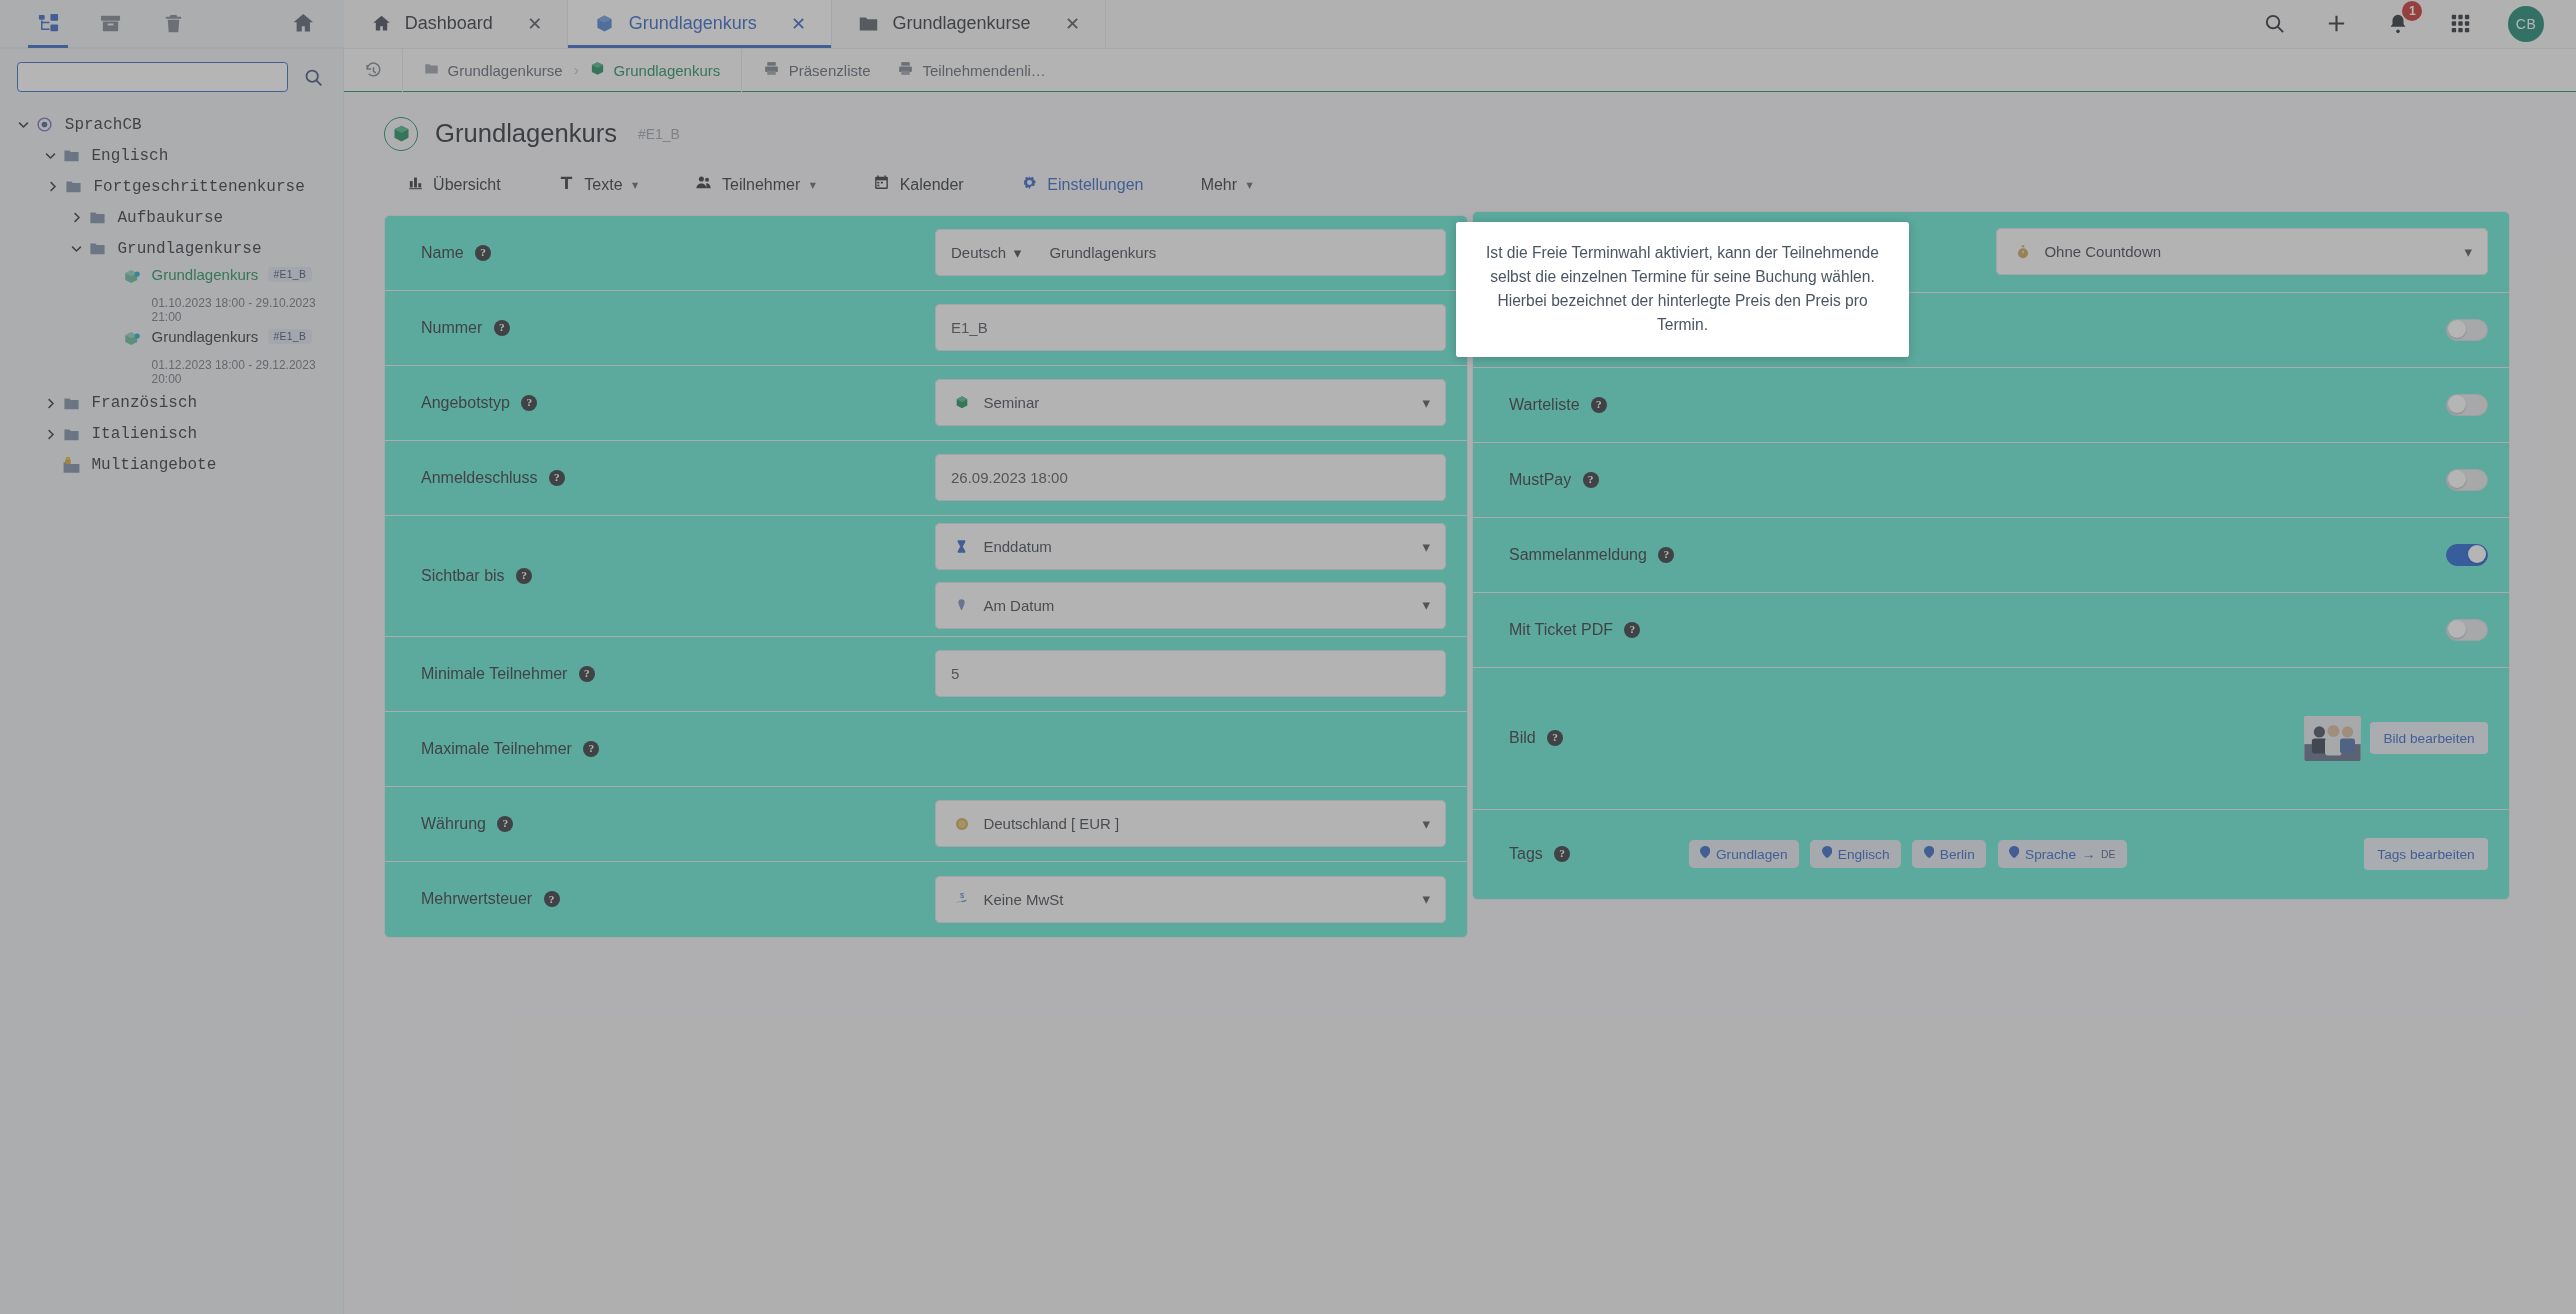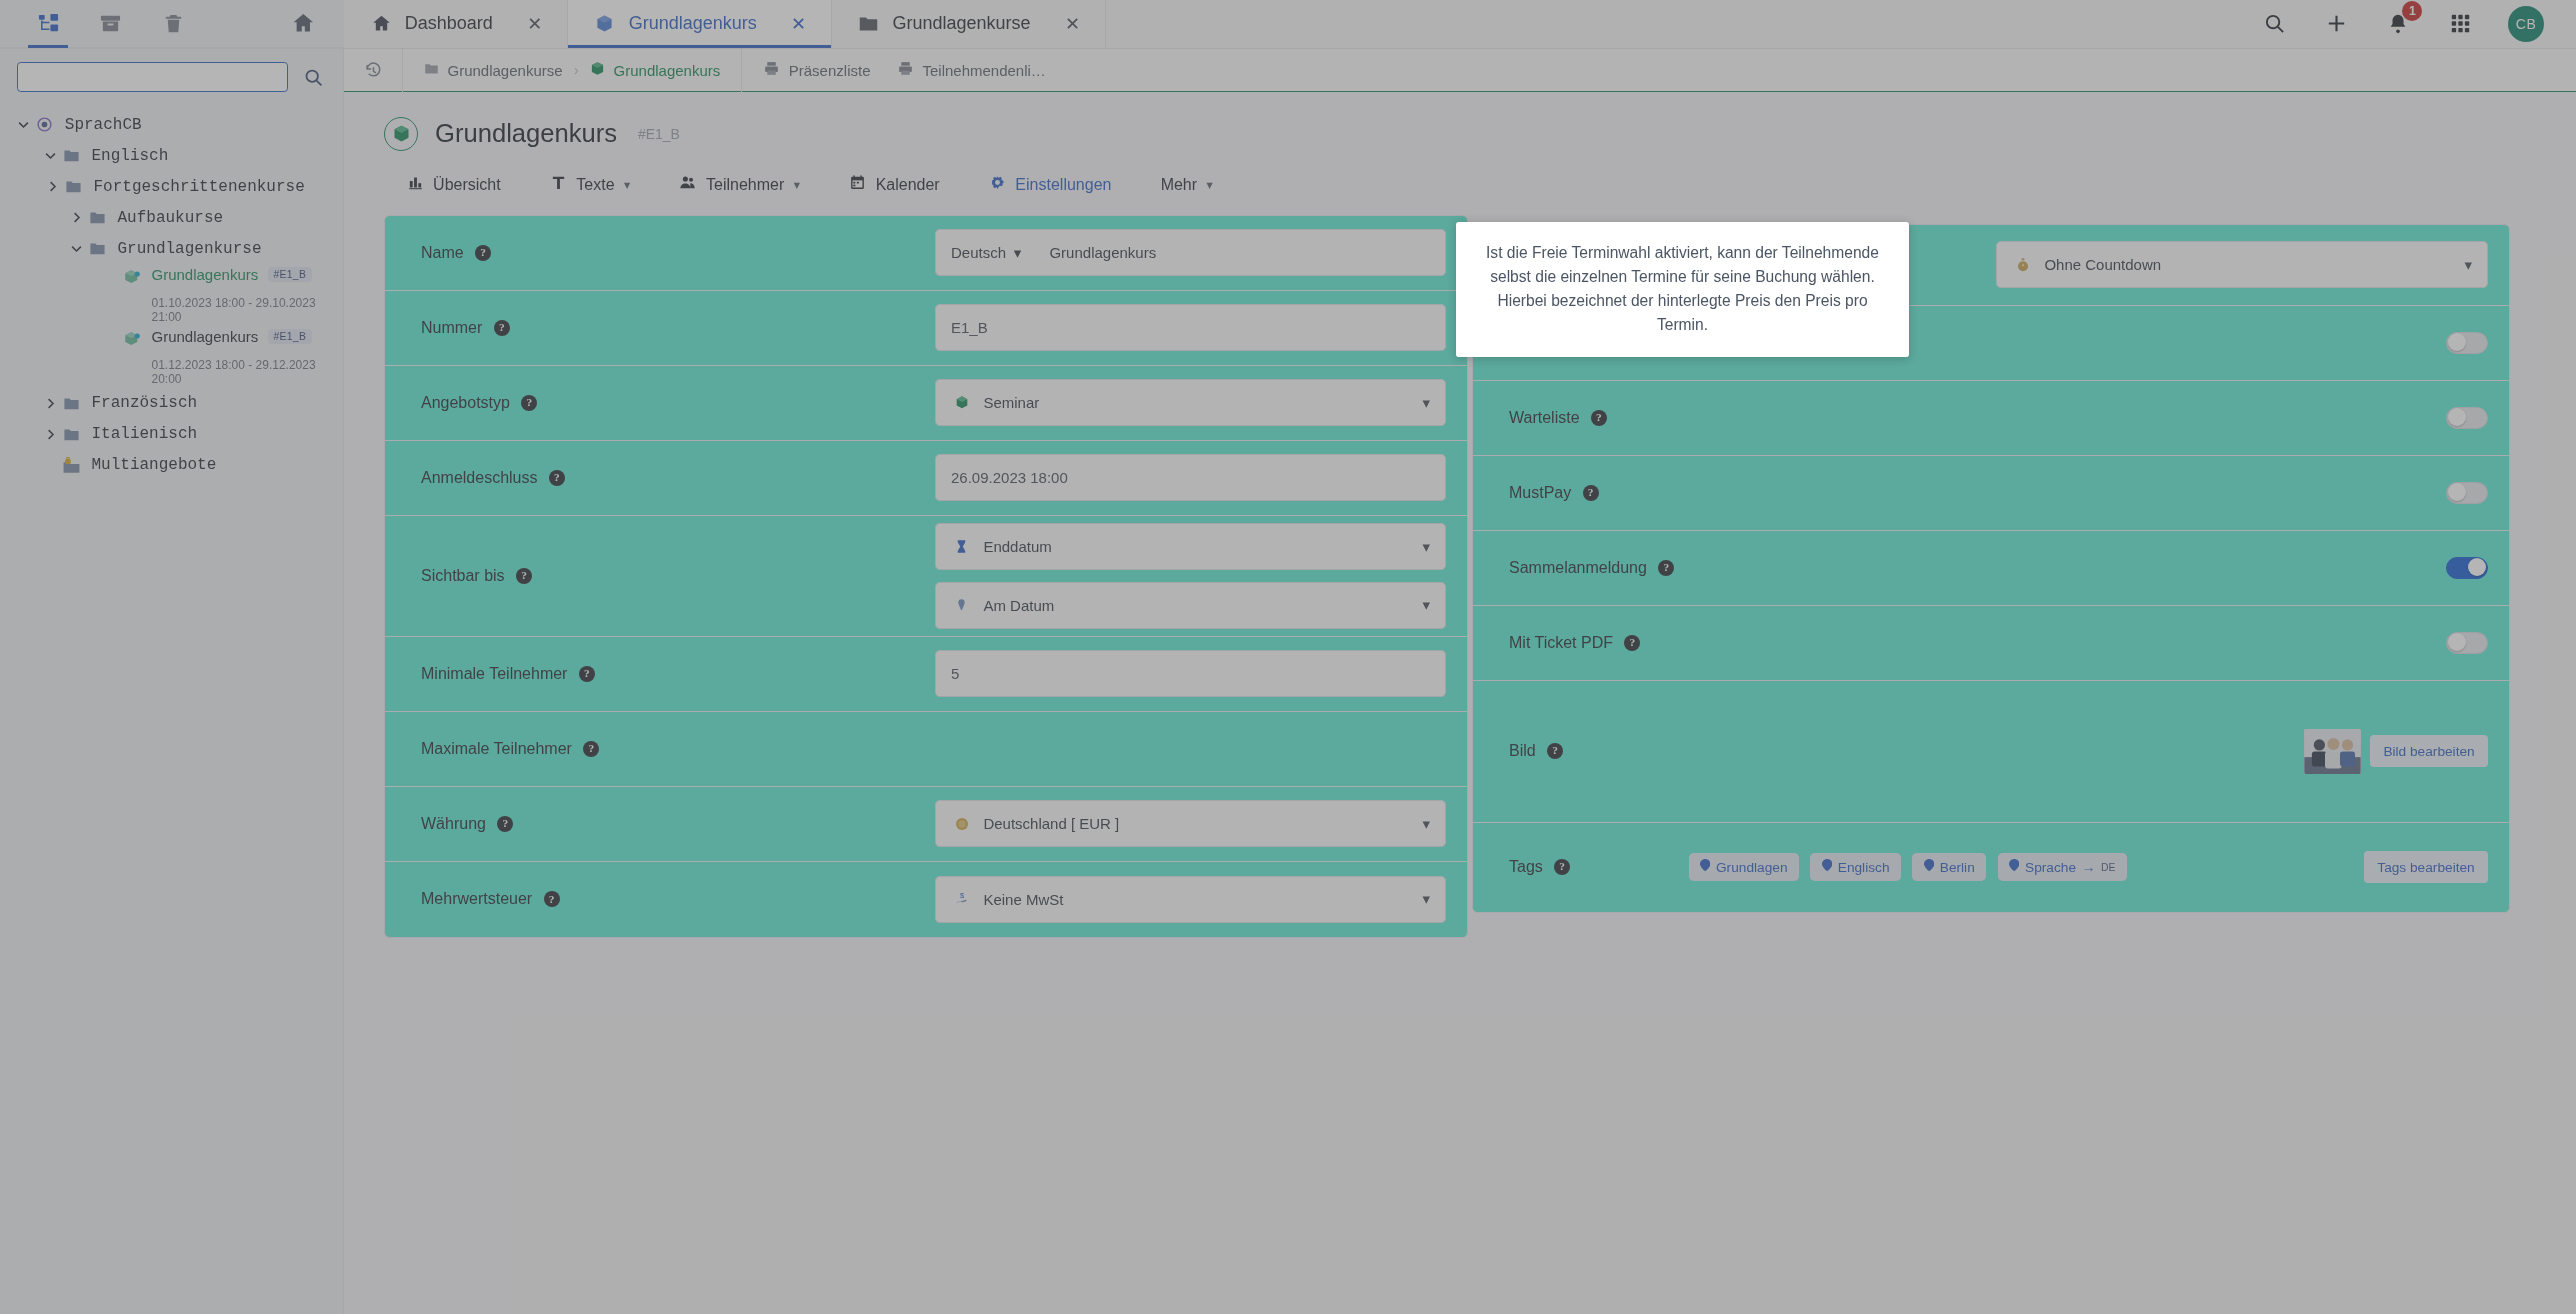--- a/index.html
+++ b/index.html
@@ -134,39 +134,39 @@
   .page-head { padding: 24.6px 0 0 40px; }
   .ph-row { display:flex; align-items:center; gap: 17px; }
   .ph-icon {
     width: 34px; height: 34px; border-radius: 50%;
     border: 1.9px solid #1b8a5a; display:flex; align-items:center; justify-content:center;
   }
   .ph-title { font-size: 25.6px; color: #24282e; }
   .ph-id { font-size: 14px; color: #9aa0a8; margin-left: 3.8px; }
 
   .navtabs {
-    display: flex; align-items: flex-start; gap: 0;
+    display: flex; align-items: flex-start; gap: 8px;
     padding: 15px 16px 0 38px; height: 53px;
   }
   .ntab {
     display:flex; align-items:center; gap: 9.5px; padding: 0 24.6px;
     font-size: 16px; color: #2b2f36; cursor:pointer; height: 38px;
   }
   .ntab.active { color: #2f62c4; }
   .ntab .chev { font-size: 12.3px; color: #5b6168; }
 
   
   .panels { display: flex; gap: 0; padding: 7.6px 0 0 0; position: relative; }
   .panel {
     background: #5eead4;
     border: 0.9px solid #e6e9ee;
     border-radius: 5.7px;
   }
   .panel-left { position: absolute; left: 40px; top: 11.4px; width: 1084px; }
-  .panel-right { position: absolute; left: 1128px; top: 20px; width: 1038px; }
+  .panel-right { position: absolute; left: 1128px; top: 7px; width: 1038px; }
 
   .frow {
     display: flex; align-items: center;
     padding: 0 21px 0 36px;
     border-bottom: 0.9px solid #edeff3;
     min-height: 75px;
   }
   .frow:last-child { border-bottom: none; }
   .flabel {
     display:flex; align-items:center; gap: 11.4px;

